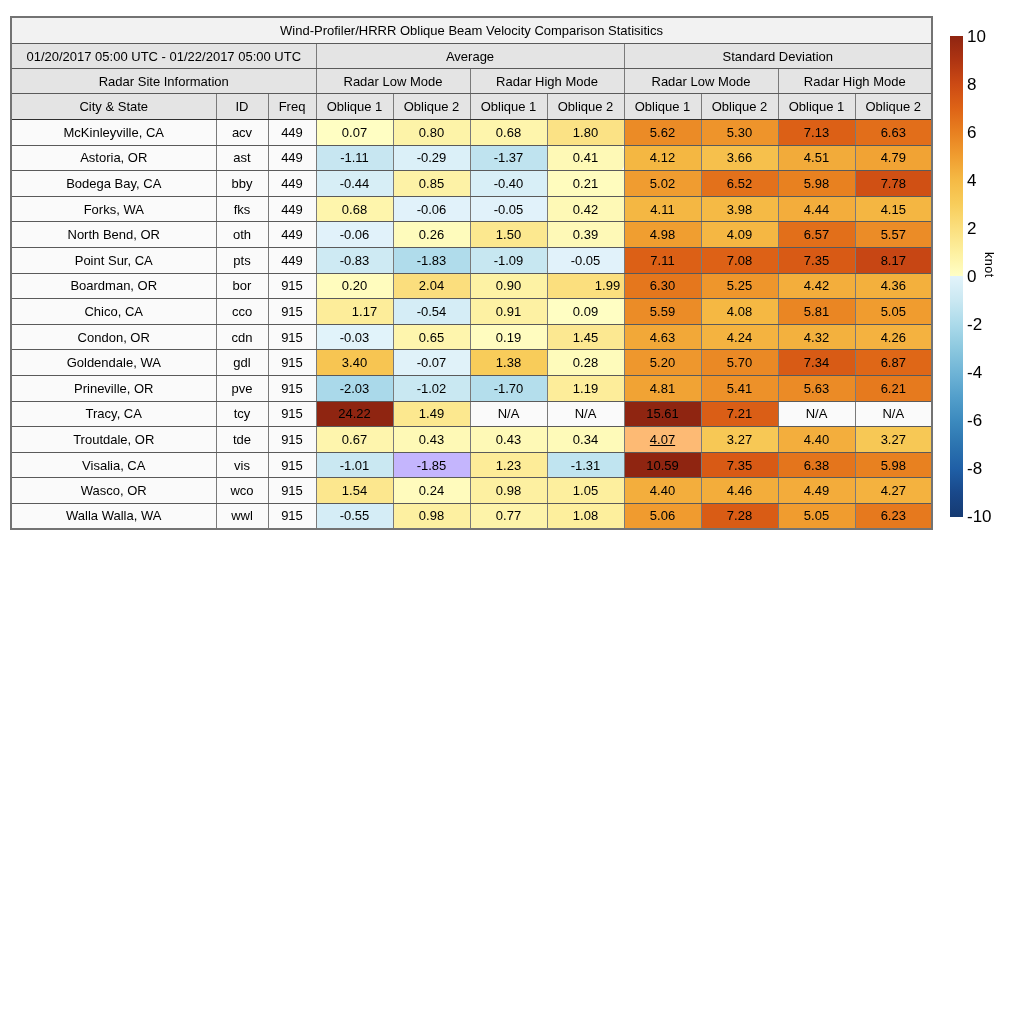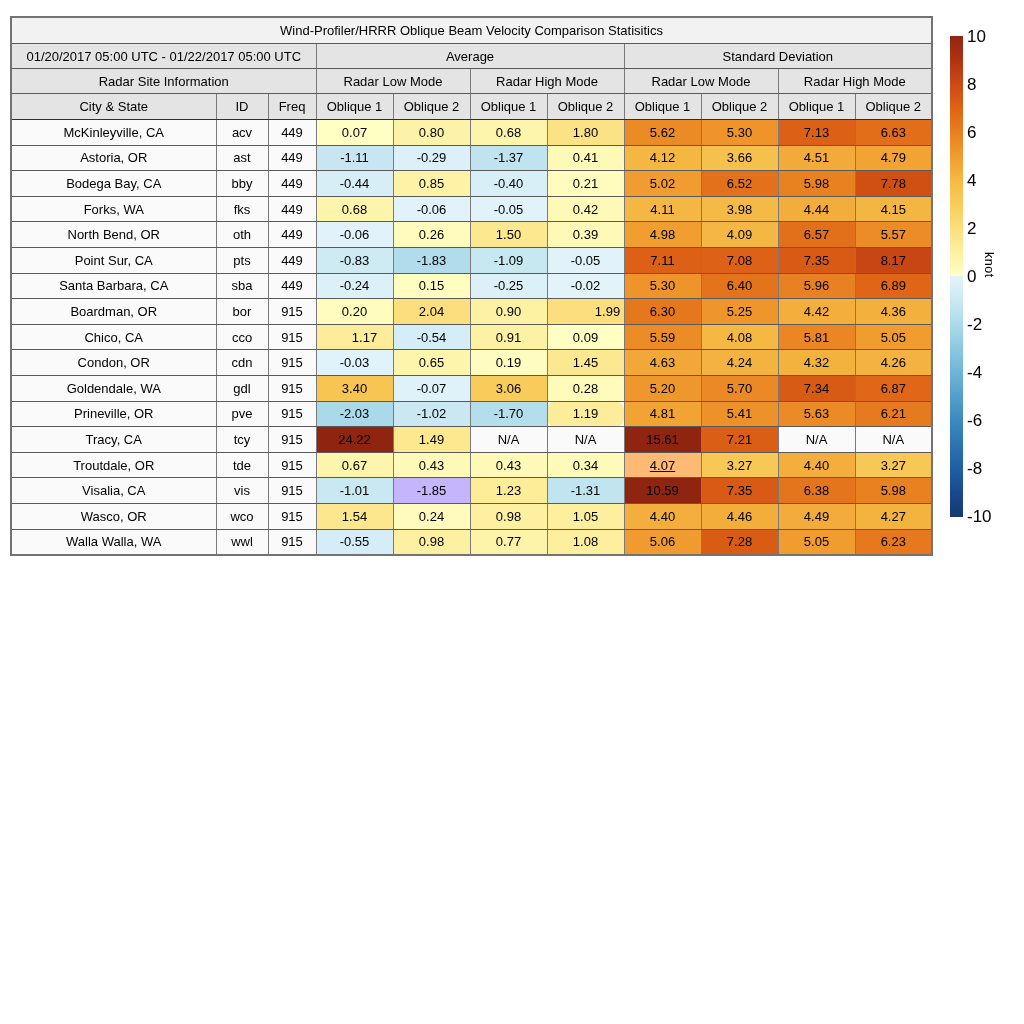--- a/index.html
+++ b/index.html
@@ -169,33 +169,20 @@
           <td class="gb" style="background: rgb(206, 234, 243);">-0.83</td>
           <td style="background: rgb(176, 220, 235);">-1.83</td>
           <td class="gb" style="background: rgb(199, 231, 241);">-1.09</td>
           <td style="background: rgb(225, 242, 250);">-0.05</td>
           <td class="gb" style="background: rgb(220, 96, 22);">7.11</td>
           <td style="background: rgb(221, 97, 22);">7.08</td>
           <td class="gb" style="background: rgb(216, 90, 21);">7.35</td>
           <td style="background: rgb(199, 70, 20);">8.17</td>
         </tr>
         <tr class="data-row">
-          <td class="site">Santa Barbara, CA</td>
-          <td class="site">sba</td>
-          <td class="site">449</td>
-          <td class="gb" style="background: rgb(220, 240, 248);">-0.24</td>
-          <td style="background: rgb(255, 253, 192);">0.15</td>
-          <td class="gb" style="background: rgb(220, 240, 248);">-0.25</td>
-          <td style="background: rgb(226, 243, 250);">-0.02</td>
-          <td class="gb" style="background: rgb(238, 148, 43);">5.30</td>
-          <td style="background: rgb(228, 116, 28);">6.40</td>
-          <td class="gb" style="background: rgb(232, 129, 33);">5.96</td>
-          <td style="background: rgb(223, 102, 23);">6.89</td>
-        </tr>
-        <tr class="data-row">
           <td class="site">Boardman, OR</td>
           <td class="site">bor</td>
           <td class="site">915</td>
           <td class="gb" style="background: rgb(255, 252, 190);">0.20</td>
           <td style="background: rgb(251, 222, 125);">2.04</td>
           <td class="gb" style="background: rgb(253, 242, 164);">0.90</td>
           <td style="background: rgb(251, 223, 126); padding-left: 44px;">1.99</td>
           <td class="gb" style="background: rgb(229, 119, 29);">6.30</td>
           <td style="background: rgb(238, 150, 44);">5.25</td>
           <td class="gb" style="background: rgb(243, 174, 60);">4.42</td>
@@ -226,35 +213,35 @@
           <td style="background: rgb(244, 179, 64);">4.24</td>
           <td class="gb" style="background: rgb(243, 177, 62);">4.32</td>
           <td style="background: rgb(244, 178, 64);">4.26</td>
         </tr>
         <tr class="data-row">
           <td class="site">Goldendale, WA</td>
           <td class="site">gdl</td>
           <td class="site">915</td>
           <td class="gb" style="background: rgb(247, 197, 82);">3.40</td>
           <td style="background: rgb(224, 242, 249);">-0.07</td>
-          <td class="gb" style="background: rgb(248, 204, 90);">3.06</td>
+          <td class="gb" style="background: rgb(248, 204, 90);">1.38</td>
           <td style="background: rgb(254, 251, 187);">0.28</td>
           <td class="gb" style="background: rgb(238, 151, 45);">5.20</td>
           <td style="background: rgb(234, 137, 37);">5.70</td>
           <td class="gb" style="background: rgb(216, 91, 21);">7.34</td>
           <td style="background: rgb(223, 103, 23);">6.87</td>
         </tr>
         <tr class="data-row">
           <td class="site">Prineville, OR</td>
           <td class="site">pve</td>
           <td class="site">915</td>
           <td class="gb" style="background: rgb(170, 217, 234);">-2.03</td>
           <td style="background: rgb(201, 232, 242);">-1.02</td>
           <td class="gb" style="background: rgb(180, 222, 236);">-1.70</td>
-          <td style="background: rgb(253, 237, 154); border-radius: 9px;">1.19</td>
+          <td style="background: rgb(253, 237, 154);">1.19</td>
           <td class="gb" style="background: rgb(241, 163, 52);">4.81</td>
           <td style="background: rgb(237, 145, 41);">5.41</td>
           <td class="gb" style="background: rgb(235, 139, 38);">5.63</td>
           <td style="background: rgb(230, 122, 30);">6.21</td>
         </tr>
         <tr class="data-row">
           <td class="site">Tracy, CA</td>
           <td class="site">tcy</td>
           <td class="site">915</td>
           <td class="gb" style="background: rgb(143, 37, 17);">24.22</td>

